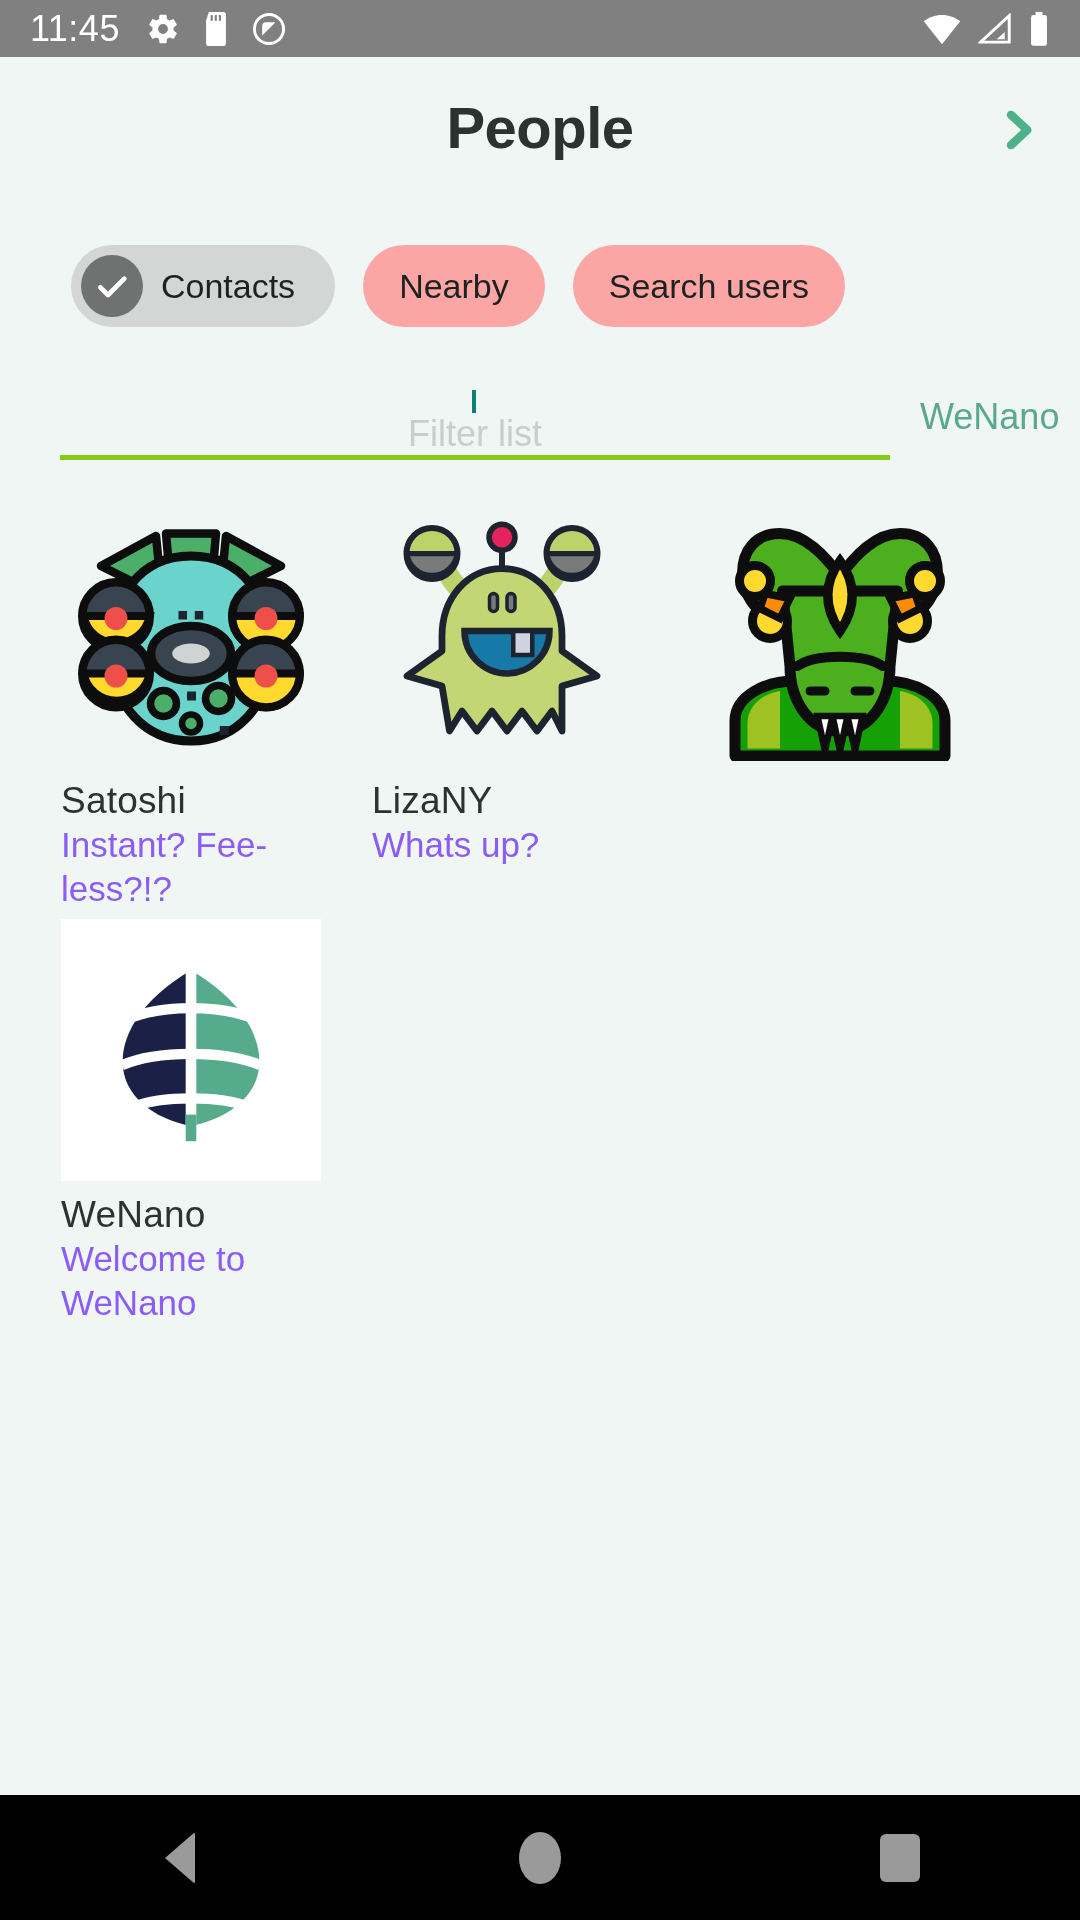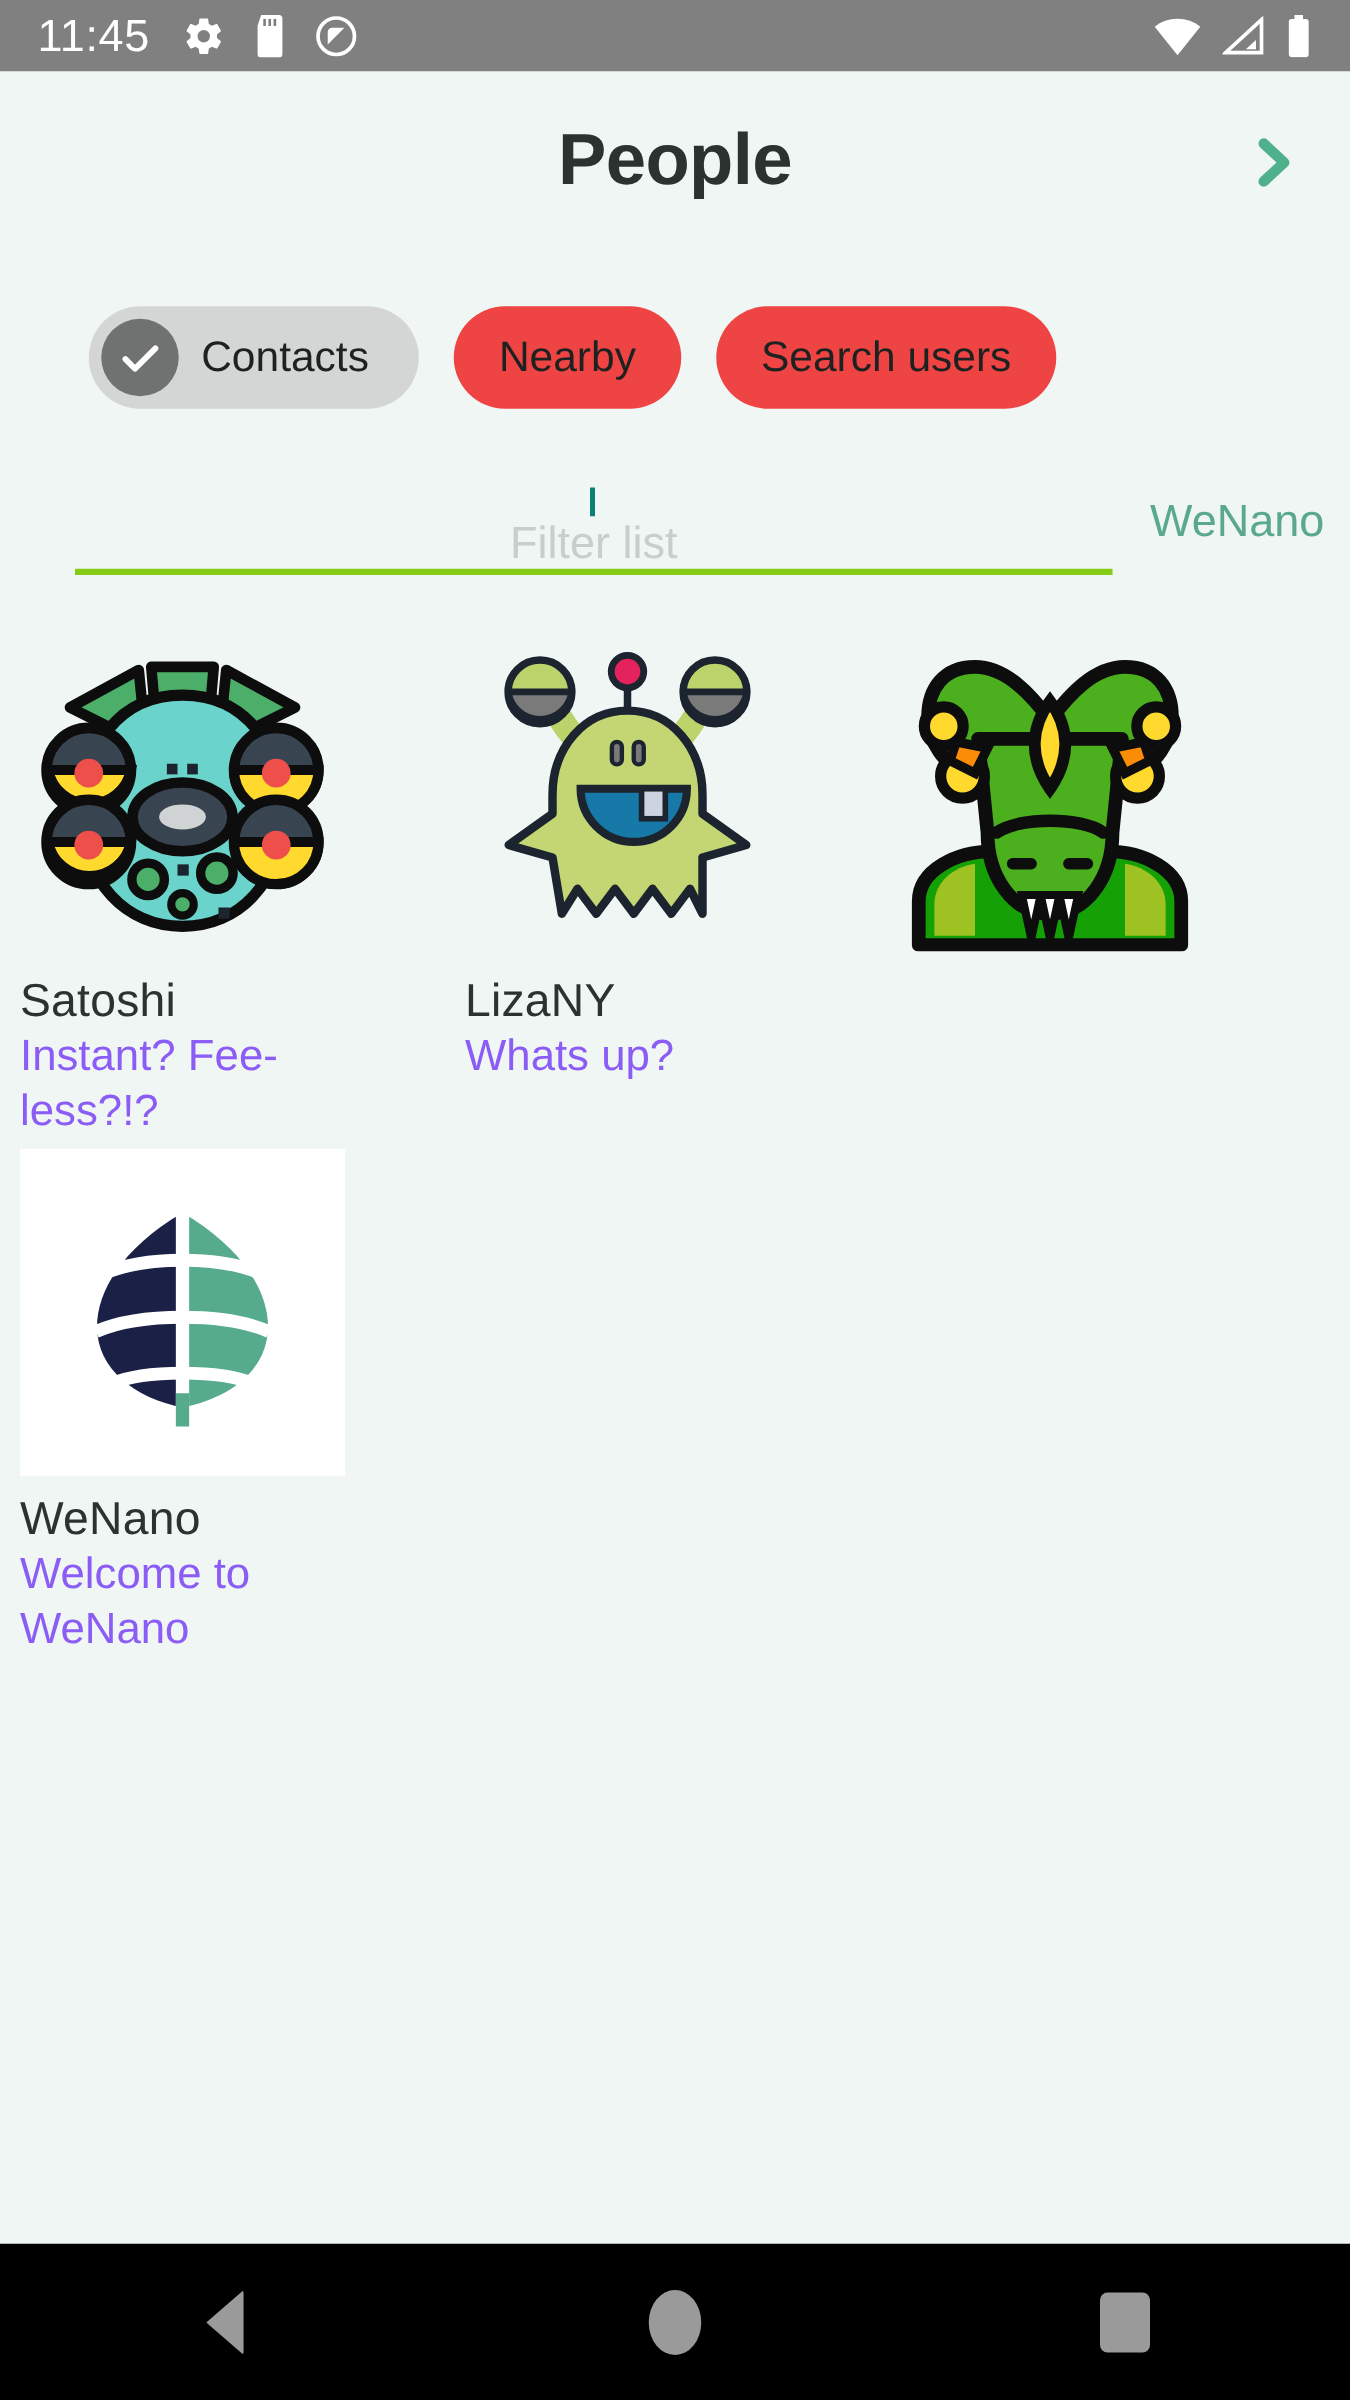--- a/index.html
+++ b/index.html
@@ -43,21 +43,21 @@
 
   
   #chip-row {
     position:absolute; left:0; top:245px; width:916px;
     display:flex; gap:28px; justify-content:center; align-items:center;
   }
   .chip {
     height:82px; border-radius:41px;
     display:flex; align-items:center;
     font-size:34px; color:#1d2220;
-    background:#ef4444;
+    background:#fca5a5;
     padding:0 36px;
     cursor:pointer;
     white-space:nowrap;
   }
   .chip.selected {
     background:#d4d6d5;
     padding-left:10px; padding-right:40px;
   }
   .chip-check {
     width:62px; height:62px; border-radius:50%;
@@ -85,21 +85,21 @@
     position:absolute; left:920px; top:6px;
     font-size:36px; color:#5aa88e; cursor:pointer;
   }
 
   
   #contact-grid {
     position:absolute; left:0; top:505px; width:1080px;
     display:flex; flex-wrap:wrap;
   }
   .contact-cell {
-    width:340px; padding-left:16px; padding-bottom:8px;
+    width:340px; padding-left:61px; padding-bottom:8px;
     cursor:pointer;
   }
   .avatar-box {
     width:260px; height:262px; position:relative;
     display:flex; align-items:center; justify-content:center;
   }
   .avatar-box svg { display:block; }
   .avatar-box.wenano { background:#ffffff; }
   .contact-name {
     font-size:37px; color:#2b3230; margin-top:12px;

